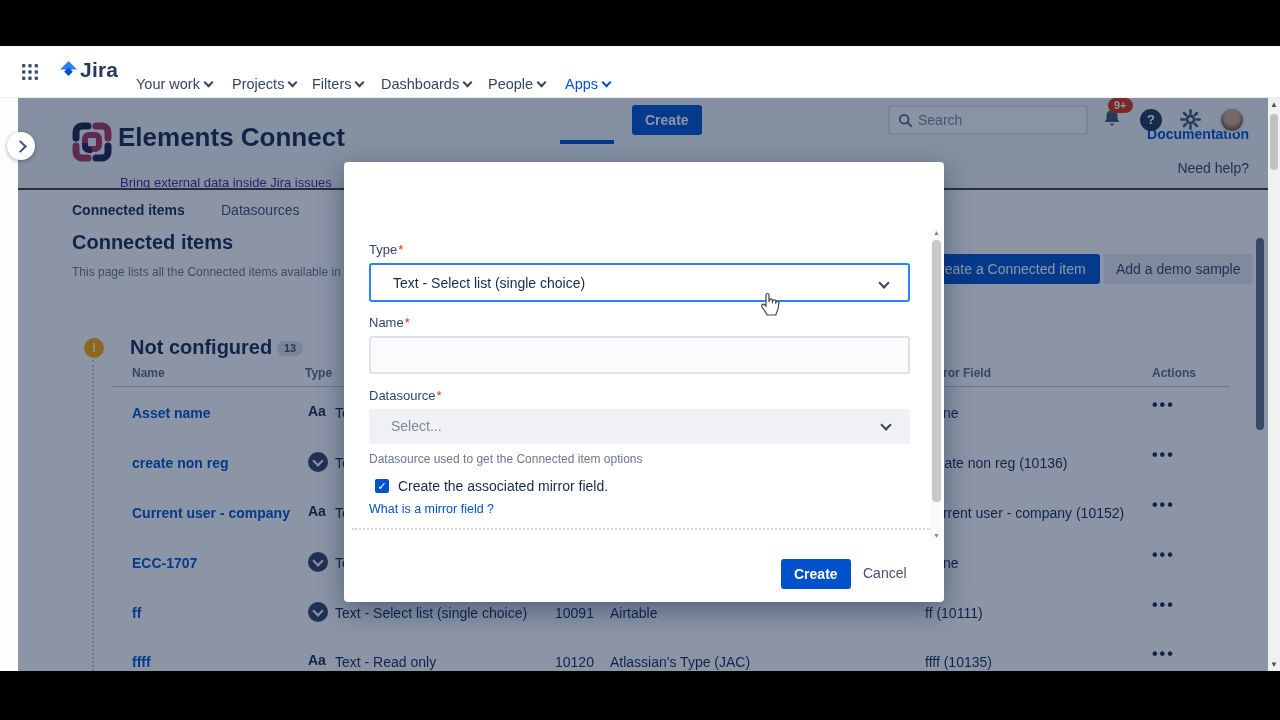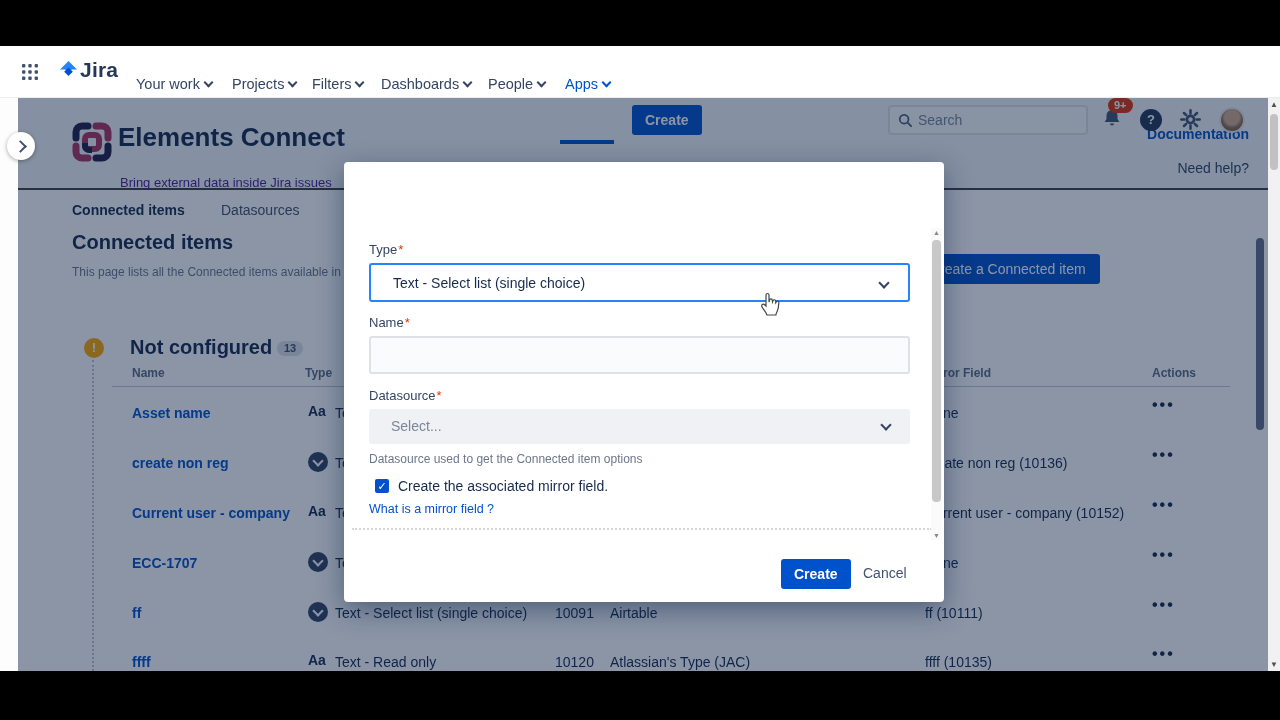--- a/index.html
+++ b/index.html
@@ -244,20 +244,21 @@
       <a id="doc-link">Documentation</a>
       <a id="needhelp-link">Need help?</a>
     </div>
 
     <span class="tab" id="tab-connected">Connected items</span>
     <span class="tab" id="tab-datasources">Datasources</span>
 
     <span id="page-heading">Connected items</span>
     <span id="page-desc">This page lists all the Connected items available in</span>
     <button id="btn-create-ci">Create a Connected item</button>
+    <button id="btn-demo">Add a demo sample</button>
 
     <span id="warn-icon">!</span>
     <span id="section-title">Not configured</span>
     <span id="section-count">13</span>
     <span id="dotted-rail"></span>
 
     <span class="th" style="left:132px">Name</span>
     <span class="th" style="left:305px">Type</span>
     <span class="th" style="left:925px">Mirror Field</span>
     <span class="th" style="left:1152px">Actions</span>

